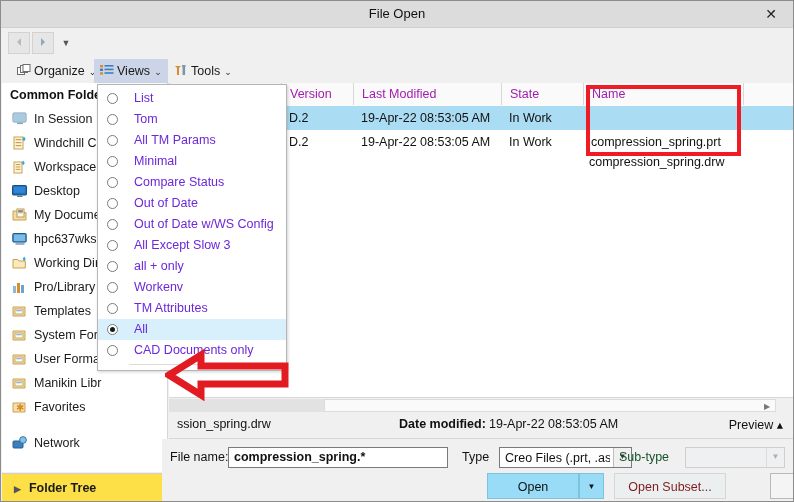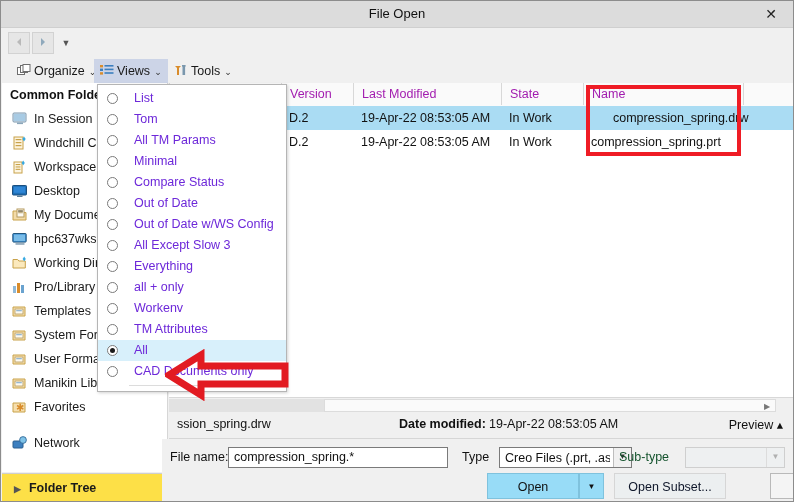--- a/index.html
+++ b/index.html
@@ -94,39 +94,39 @@
   .infostrip .dmlbl{position:absolute;left:230px;top:4px;font-size:12.5px;font-weight:bold;color:#111;}
   .infostrip .dmval{position:absolute;left:320px;top:4px;font-size:12.5px;color:#111;}
   .infostrip .pv{position:absolute;right:10px;top:4px;font-size:12.5px;color:#111;}
 
   
   .bottom{position:absolute;left:161px;top:438px;width:624px;height:62px;background:#f0f0f0;}
   .lbl{position:absolute;font-size:12.5px;color:#111;}
   .lbl.dim{color:#14532d;}
   .fnbox{position:absolute;left:66px;top:8px;width:220px;height:21px;background:#fff;
          border:1px solid #7a7a7a;box-sizing:border-box;line-height:19px;padding-left:5px;
-         font-size:12.5px;color:#111;}
+         font-size:12.5px;color:#111;font-weight:bold;}
   .typebox{position:absolute;left:337px;top:8px;width:133px;height:21px;background:#fff;
            border:1px solid #7a7a7a;box-sizing:border-box;}
   .typebox .tv{position:absolute;left:5px;top:1px;line-height:18px;font-size:12.5px;color:#111;
                white-space:nowrap;overflow:hidden;width:105px;}
   .typebox .tbtn{position:absolute;right:0;top:0;width:18px;height:19px;background:#f0f0f0;
                  border-left:1px solid #bdbdbd;box-sizing:border-box;text-align:center;
                  line-height:18px;font-size:8px;color:#333;}
   .subbox{position:absolute;left:523px;top:8px;width:100px;height:21px;background:#eef0f1;
           border:1px solid #cfcfcf;box-sizing:border-box;}
   .subbox .tbtn{position:absolute;right:0;top:0;width:18px;height:19px;background:#eef0f1;
                 border-left:1px solid #dcdcdc;box-sizing:border-box;text-align:center;
                 line-height:18px;font-size:8px;color:#b0b0b0;}
   .btn{position:absolute;height:26px;line-height:26px;text-align:center;font-size:12.5px;
        box-sizing:border-box;cursor:default;}
   .btn-open{left:325px;top:34px;width:92px;background:#98dcf7;border:1px solid #7fc2dd;color:#111;}
   .btn-opendrop{left:417px;top:34px;width:25px;background:#98dcf7;border:1px solid #7fc2dd;
                 color:#111;font-size:8px;}
-  .btn-subset{left:452px;top:34px;width:112px;background:#eceff0;border:1px solid #d6d6d6;color:#0f172a;}
+  .btn-subset{left:452px;top:34px;width:112px;background:#eceff0;border:1px solid #d6d6d6;color:#7f1d1d;}
   .btn-cancel2{left:608px;top:34px;width:92px;background:#f4f4f4;border:1px solid #b9b9b9;color:#111;}
 
   
   .menu{position:absolute;left:96px;top:83px;width:190px;background:#fff;
         border:1px solid #b5b5b5;box-sizing:border-box;box-shadow:1px 1px 3px rgba(0,0,0,.18);
         z-index:40;padding:3px 0 2px 0;}
   .mi{position:relative;height:21px;line-height:21px;font-size:12.5px;color:#6d28d9;
       padding-left:36px;white-space:nowrap;cursor:default;}
   .mi.sel{background:#d8f0fb;}
   .mi .radio{position:absolute;left:9px;top:5px;width:11px;height:11px;border:1px solid #7a7a7a;
@@ -331,21 +331,21 @@
         <div class="ch" style="left: 332px; width: 82px;">State</div>
         <div class="ch" style="left: 414px; width: 160px;">Name</div>
         <div class="ch" style="left: 574px; width: 50px;"></div>
       </div>
     <div id="rows">
         <div class="row sel" style="top: 23px;">
           <div class="cell" style="left: 0px; width: 38px;">drw</div>
           <div class="cell" style="left: 112px; width: 72px;">D.2</div>
           <div class="cell" style="left: 184px; width: 148px;">19-Apr-22 08:53:05 AM</div>
           <div class="cell" style="left: 332px; width: 82px;">In Work</div>
-          <div class="cell" style="left: 436px; width: 160px;">compression_spring.drw</div>
+          <div class="cell" style="left: 412px; width: 160px; margin-top: 44px;">compression_spring.drw</div>
         </div>
         <div class="row" style="top: 47px;">
           <div class="cell" style="left: 0px; width: 38px;">prt</div>
           <div class="cell" style="left: 112px; width: 72px;">D.2</div>
           <div class="cell" style="left: 184px; width: 148px;">19-Apr-22 08:53:05 AM</div>
           <div class="cell" style="left: 332px; width: 82px;">In Work</div>
           <div class="cell" style="left: 414px; width: 160px;">compression_spring.prt</div>
         </div>
       </div>
   </div>
@@ -389,21 +389,20 @@
 
   <div class="menu" id="views-menu">
       <div class="mi"><span class="radio"></span><span>List</span></div>
       <div class="mi"><span class="radio"></span><span>Tom</span></div>
       <div class="mi"><span class="radio"></span><span>All TM Params</span></div>
       <div class="mi"><span class="radio"></span><span>Minimal</span></div>
       <div class="mi"><span class="radio"></span><span>Compare Status</span></div>
       <div class="mi"><span class="radio"></span><span>Out of Date</span></div>
       <div class="mi"><span class="radio"></span><span>Out of Date w/WS Config</span></div>
       <div class="mi"><span class="radio"></span><span>All Except Slow 3</span></div>
-      <div class="mi"><span class="radio"></span><span>Everything</span></div>
       <div class="mi"><span class="radio"></span><span>all + only</span></div>
       <div class="mi"><span class="radio"></span><span>Workenv</span></div>
       <div class="mi"><span class="radio"></span><span>TM Attributes</span></div>
       <div class="mi on sel"><span class="radio"></span><span>All</span></div>
       <div class="mi"><span class="radio"></span><span>CAD Documents only</span></div>
       <div class="msep"></div>
     </div>
 
   <div class="redarrow">
     <svg width="126" height="52" viewBox="0 0 126 52">

